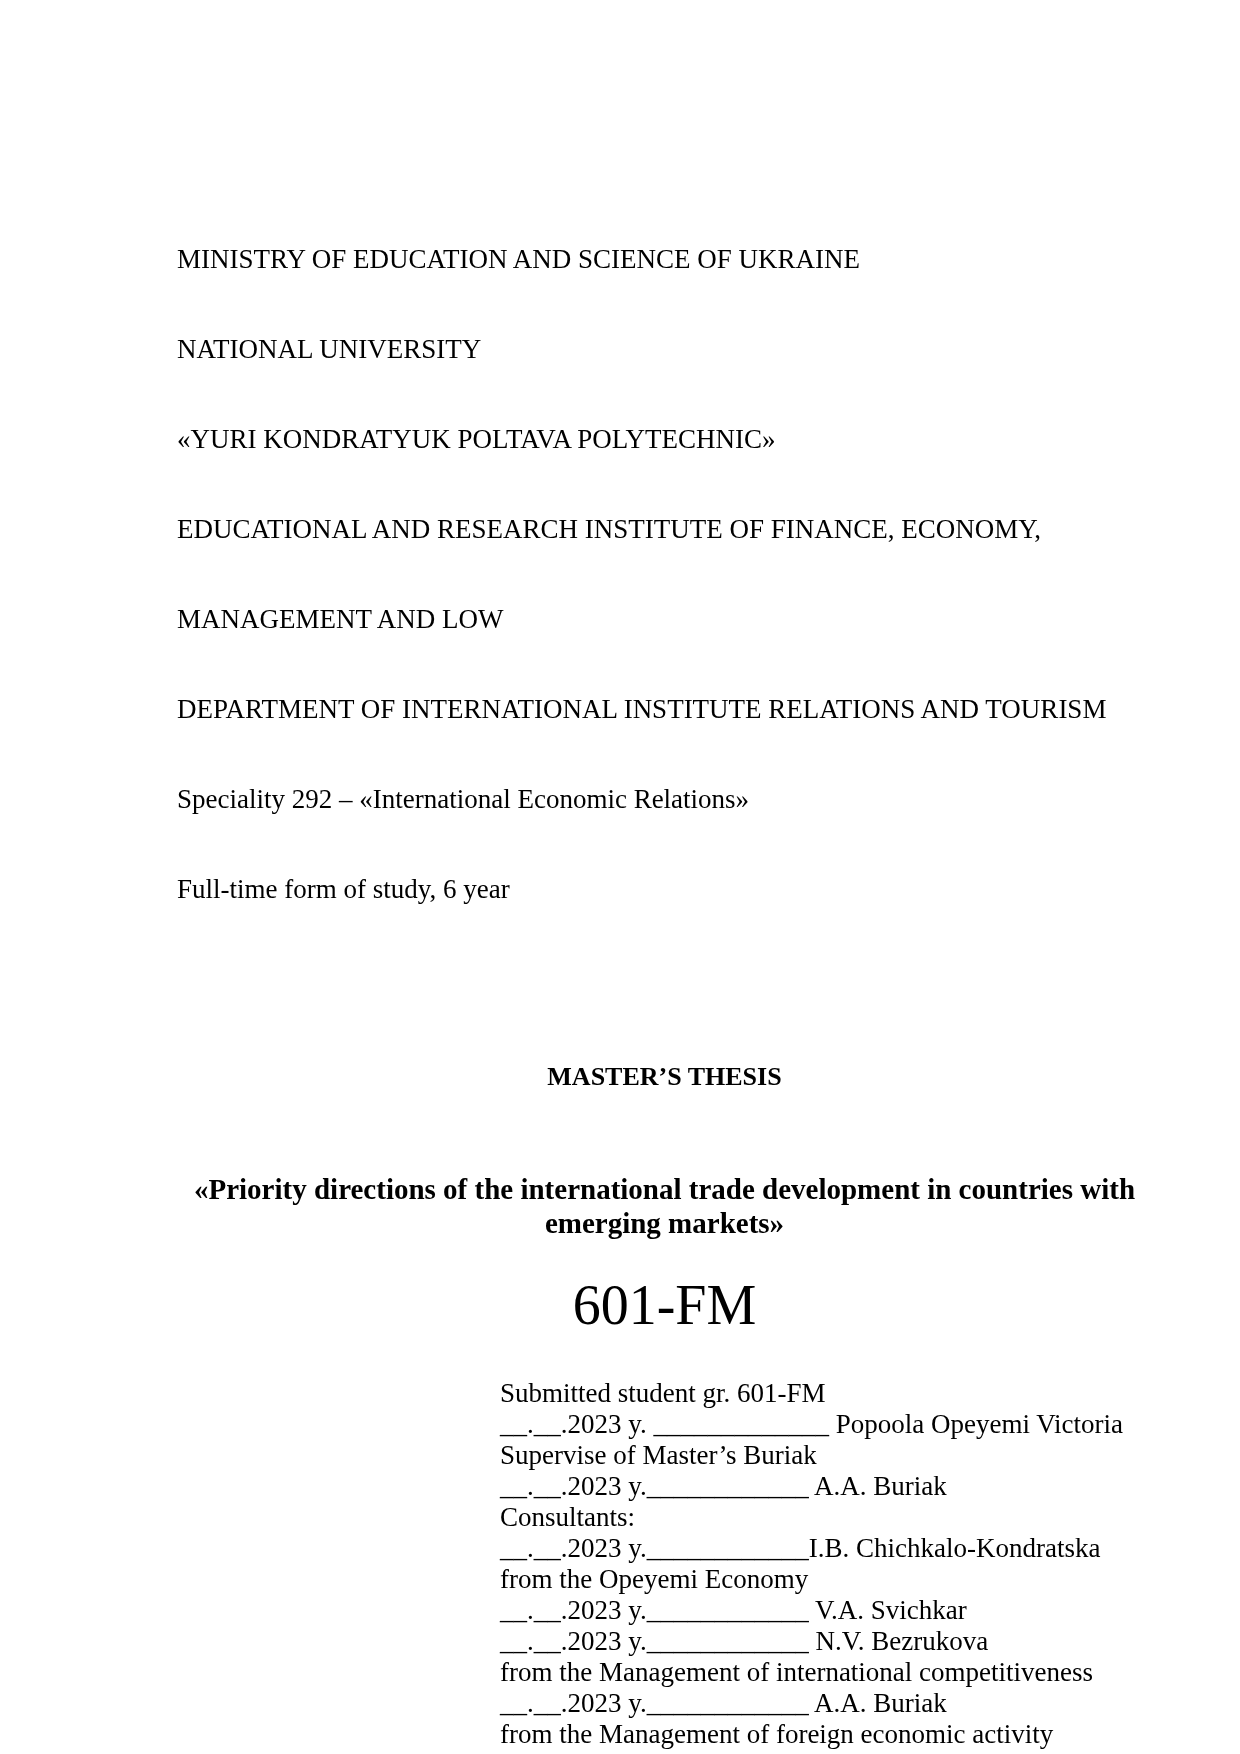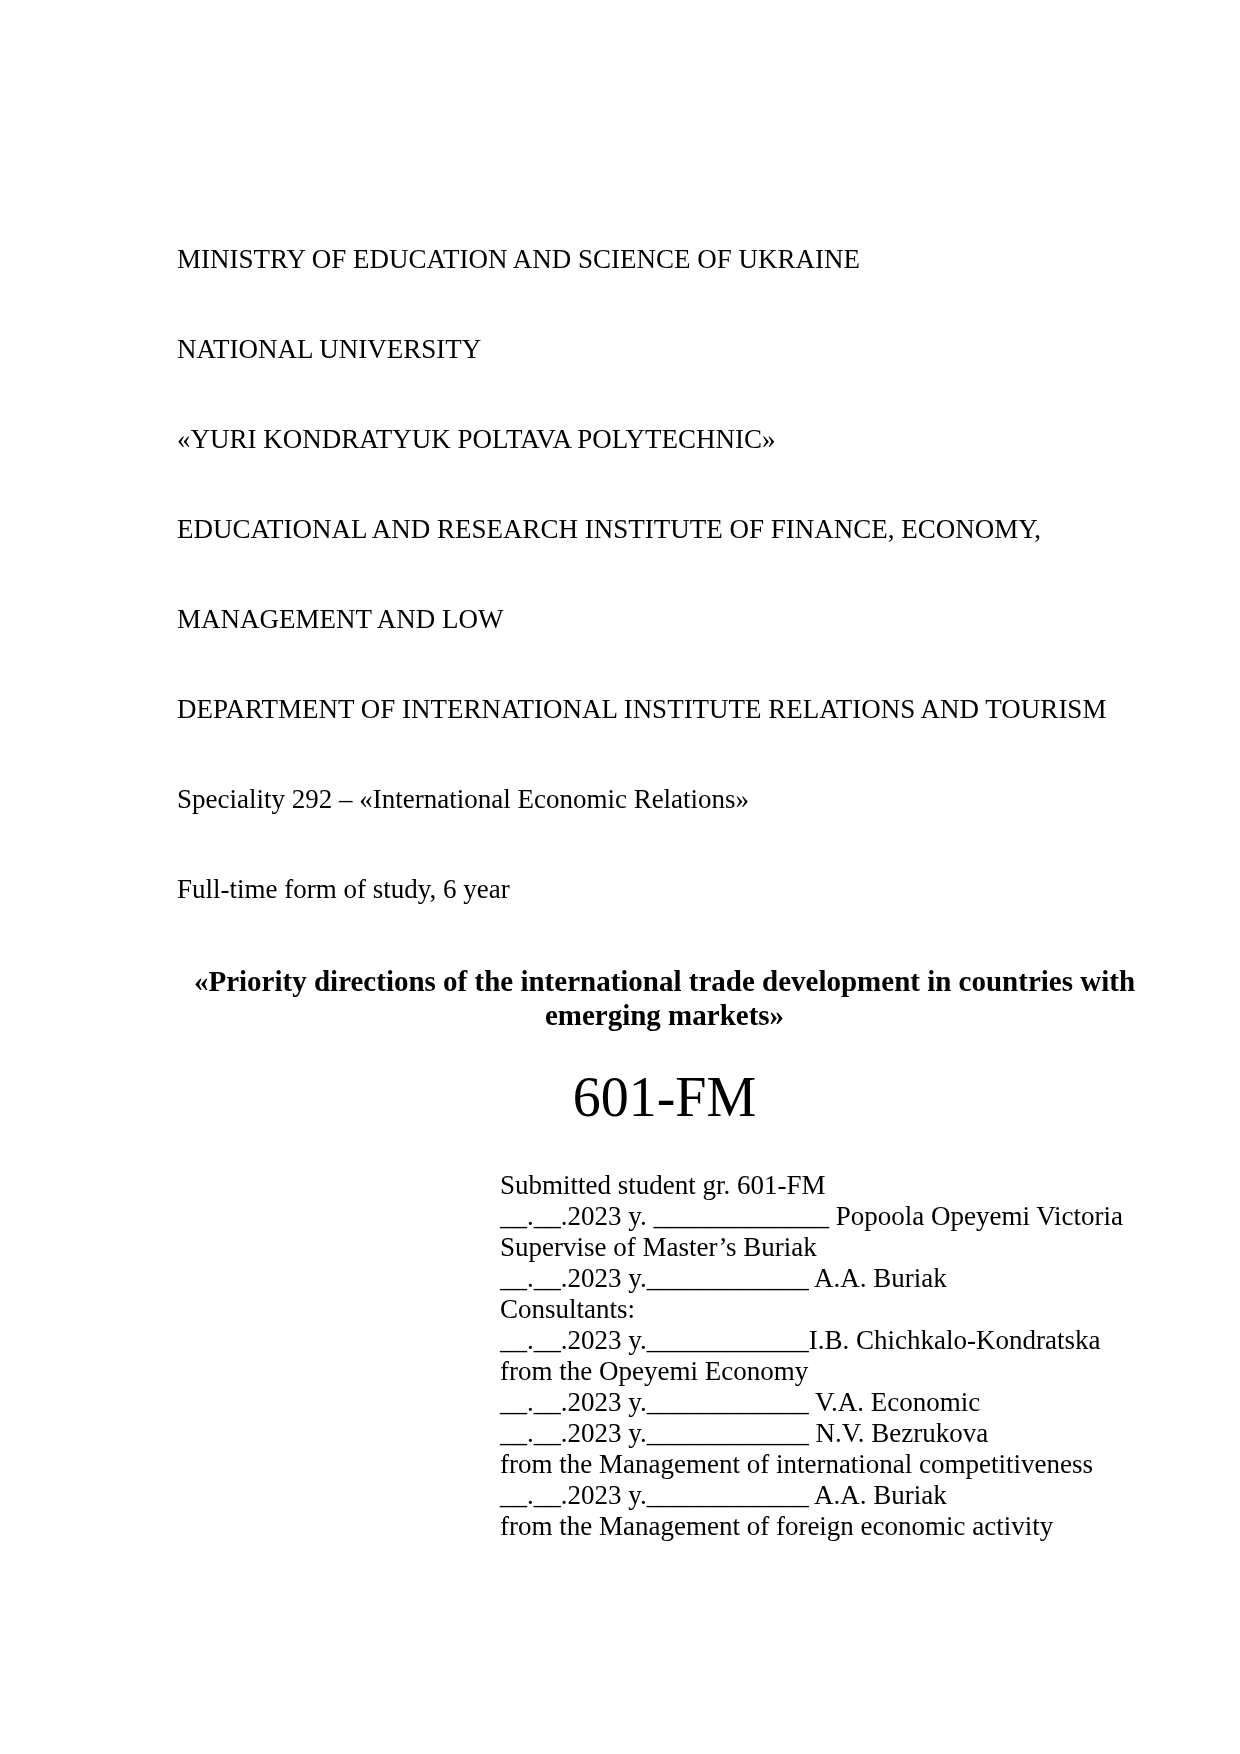--- a/index.html
+++ b/index.html
@@ -30,20 +30,21 @@
     white-space: pre-wrap;
   }
   .thesis-label {
     margin-top: 98px;
     text-align: center;
     font-size: 26px;
     line-height: 30px;
     font-weight: bold;
   }
   .title-block {
+    margin-top: 80px;
     text-align: center;
     font-size: 29px;
     line-height: 34px;
     font-weight: bold;
   }
   .group-number {
     margin-top: 40px;
     text-align: center;
     font-size: 56px;
     line-height: 50px;
@@ -71,37 +72,38 @@
       <div>MINISTRY OF EDUCATION AND SCIENCE OF UKRAINE</div>
       <div>NATIONAL UNIVERSITY</div>
       <div>«YURI KONDRATYUK POLTAVA POLYTECHNIC»</div>
       <div>EDUCATIONAL AND RESEARCH INSTITUTE OF FINANCE, ECONOMY,</div>
       <div>MANAGEMENT AND LOW</div>
       <div>DEPARTMENT OF INTERNATIONAL INSTITUTE RELATIONS AND TOURISM</div>
       <div>Speciality 292 – «International Economic Relations»</div>
       <div>Full-time form of study, 6 year</div>
     </div>
 
+    <div class="thesis-label">MASTER’S THESIS</div>
 
     <div class="title-block">
       <div>«Priority directions of the international trade development in countries with</div>
       <div>emerging markets»</div>
     </div>
 
     <div class="group-number">601-FM</div>
 
     <div class="sig-block">
       <div>Submitted student gr. 601-FM</div>
       <div>__.__.2023 y. _____________ Popoola Opeyemi Victoria</div>
       <div>Supervise of Master’s Buriak</div>
       <div>__.__.2023 y.____________ A.A. Buriak</div>
       <div>Consultants:</div>
       <div>__.__.2023 y.____________I.B. Chichkalo-Kondratska</div>
       <div>from the Opeyemi Economy</div>
-      <div>__.__.2023 y.____________ V.A. Economic</div>
+      <div>__.__.2023 y.____________ V.A. Svichkar</div>
       <div>__.__.2023 y.____________ N.V. Bezrukova</div>
       <div>from the Management of international competitiveness</div>
       <div>__.__.2023 y.____________ A.A. Buriak</div>
       <div>from the Management of foreign economic activity</div>
     </div>
 
   </div>
 </div>
 
 </body></html>

